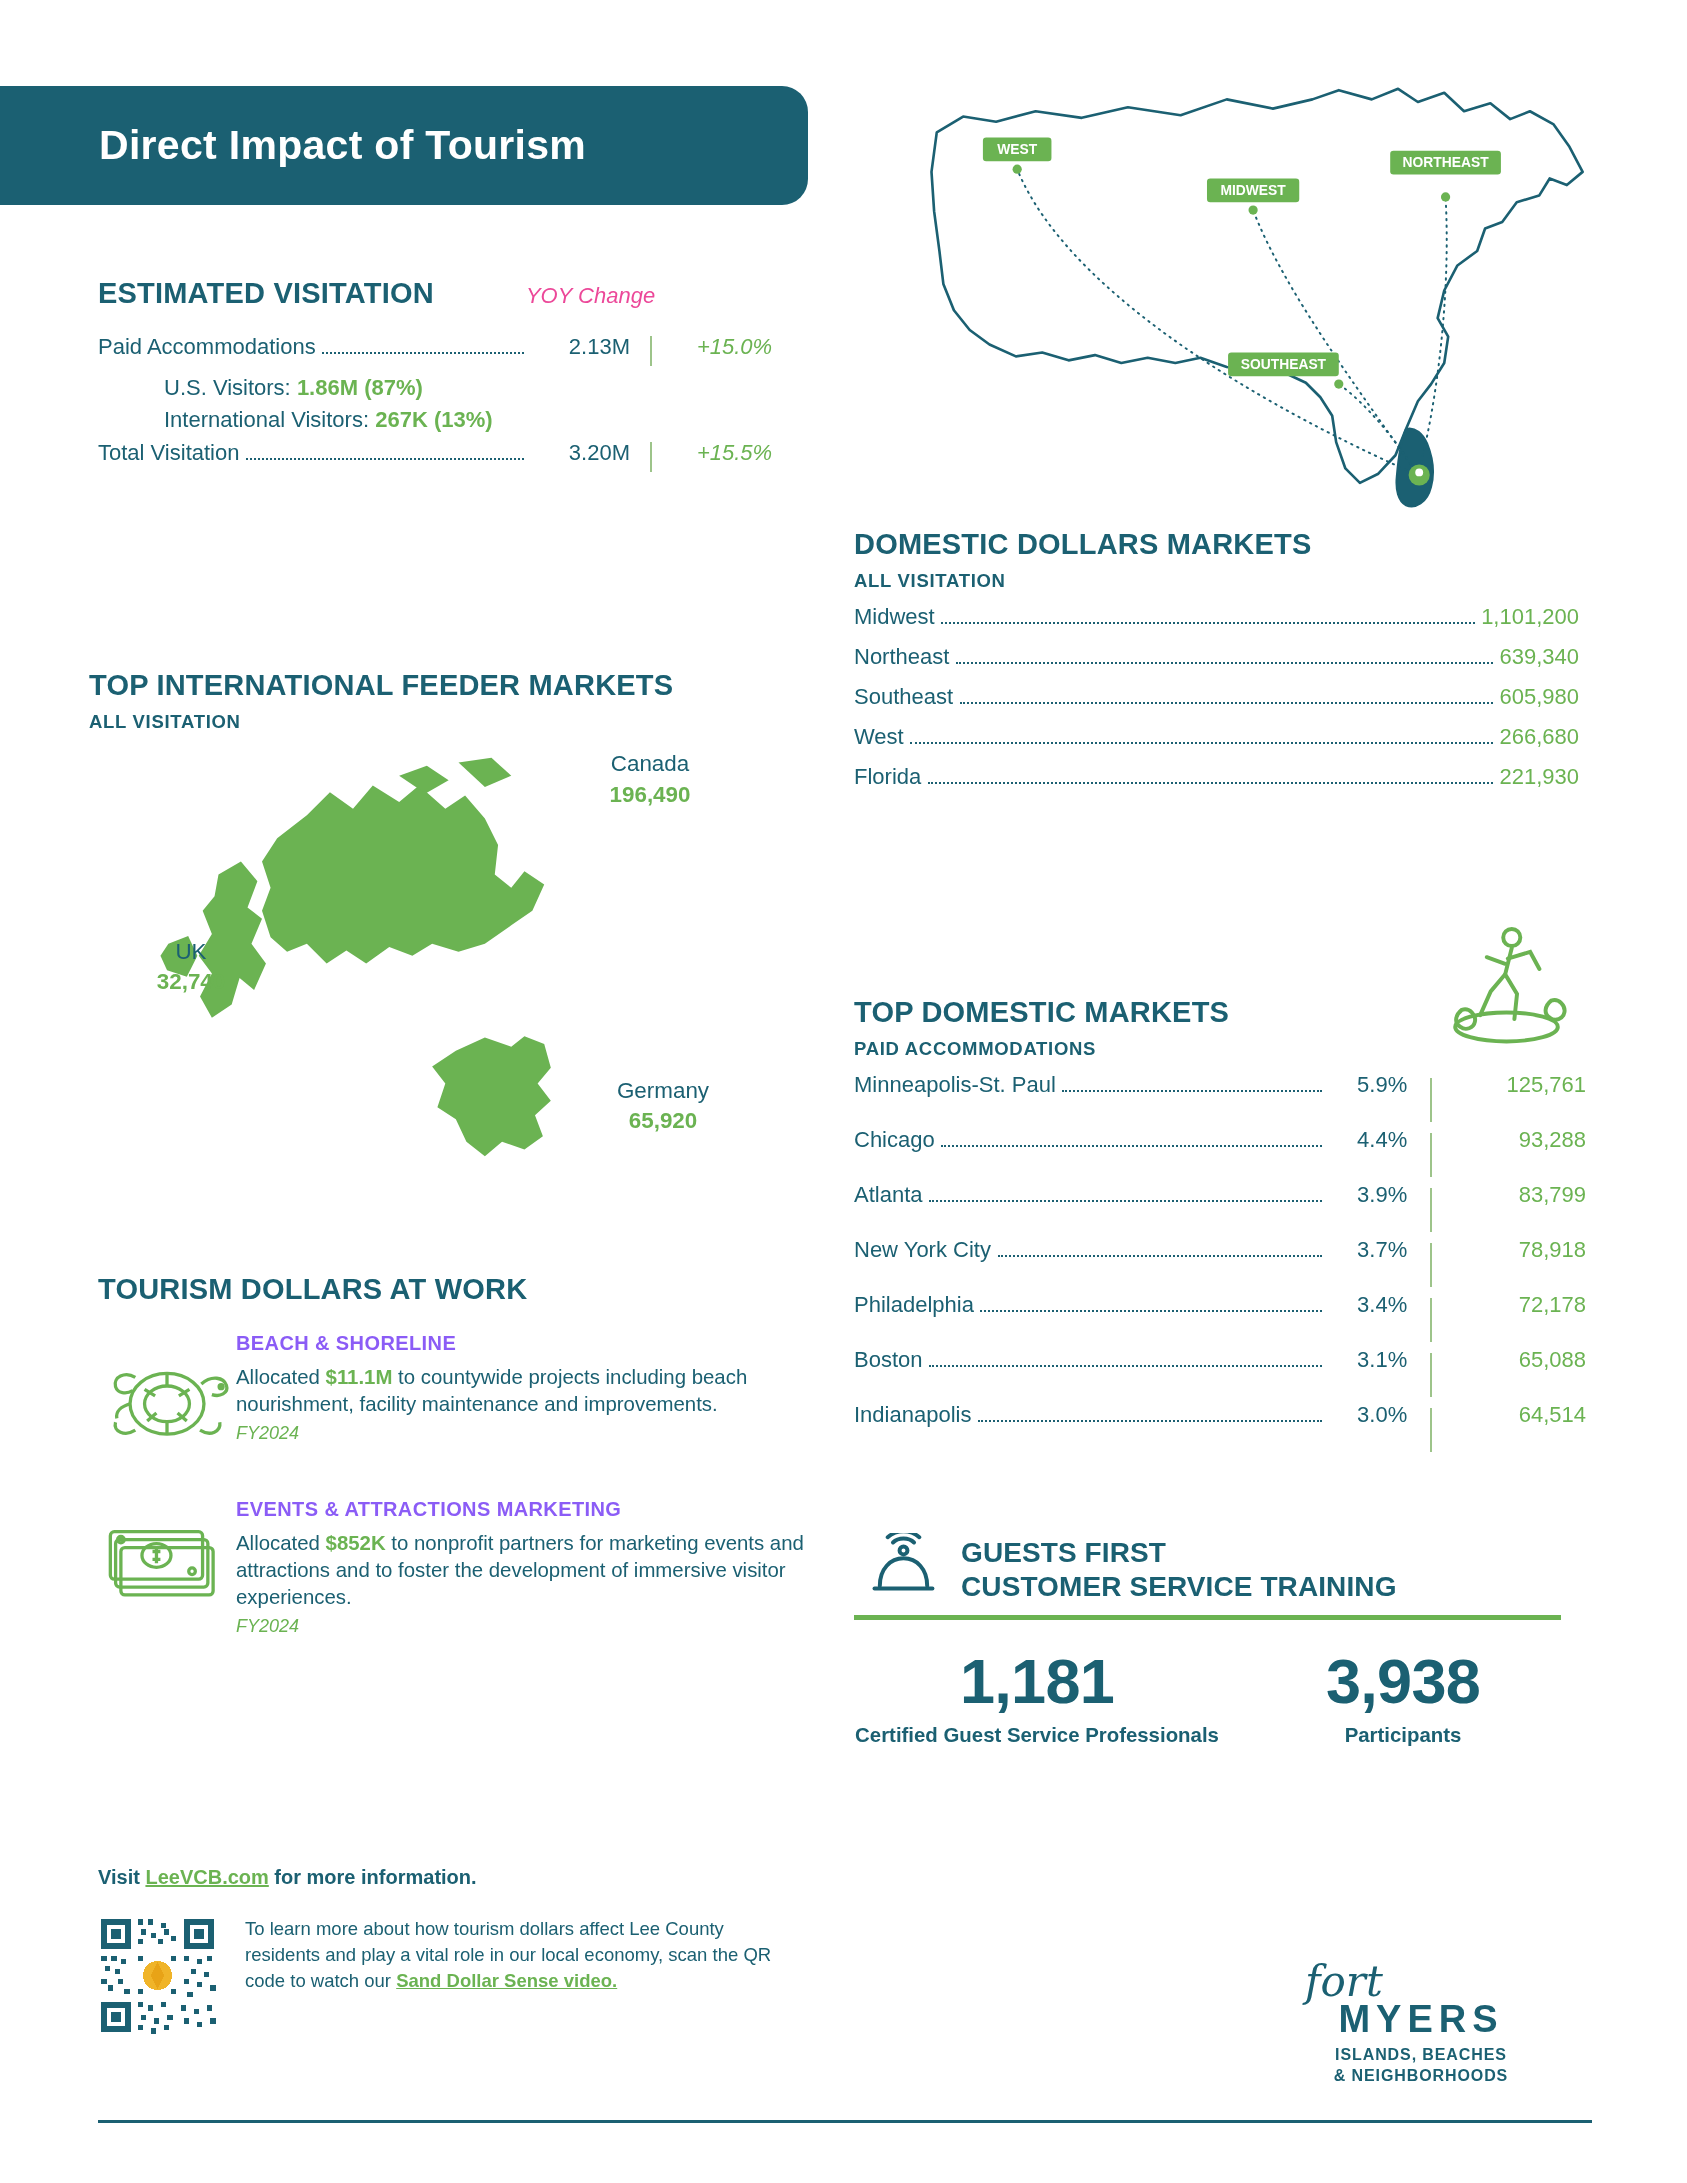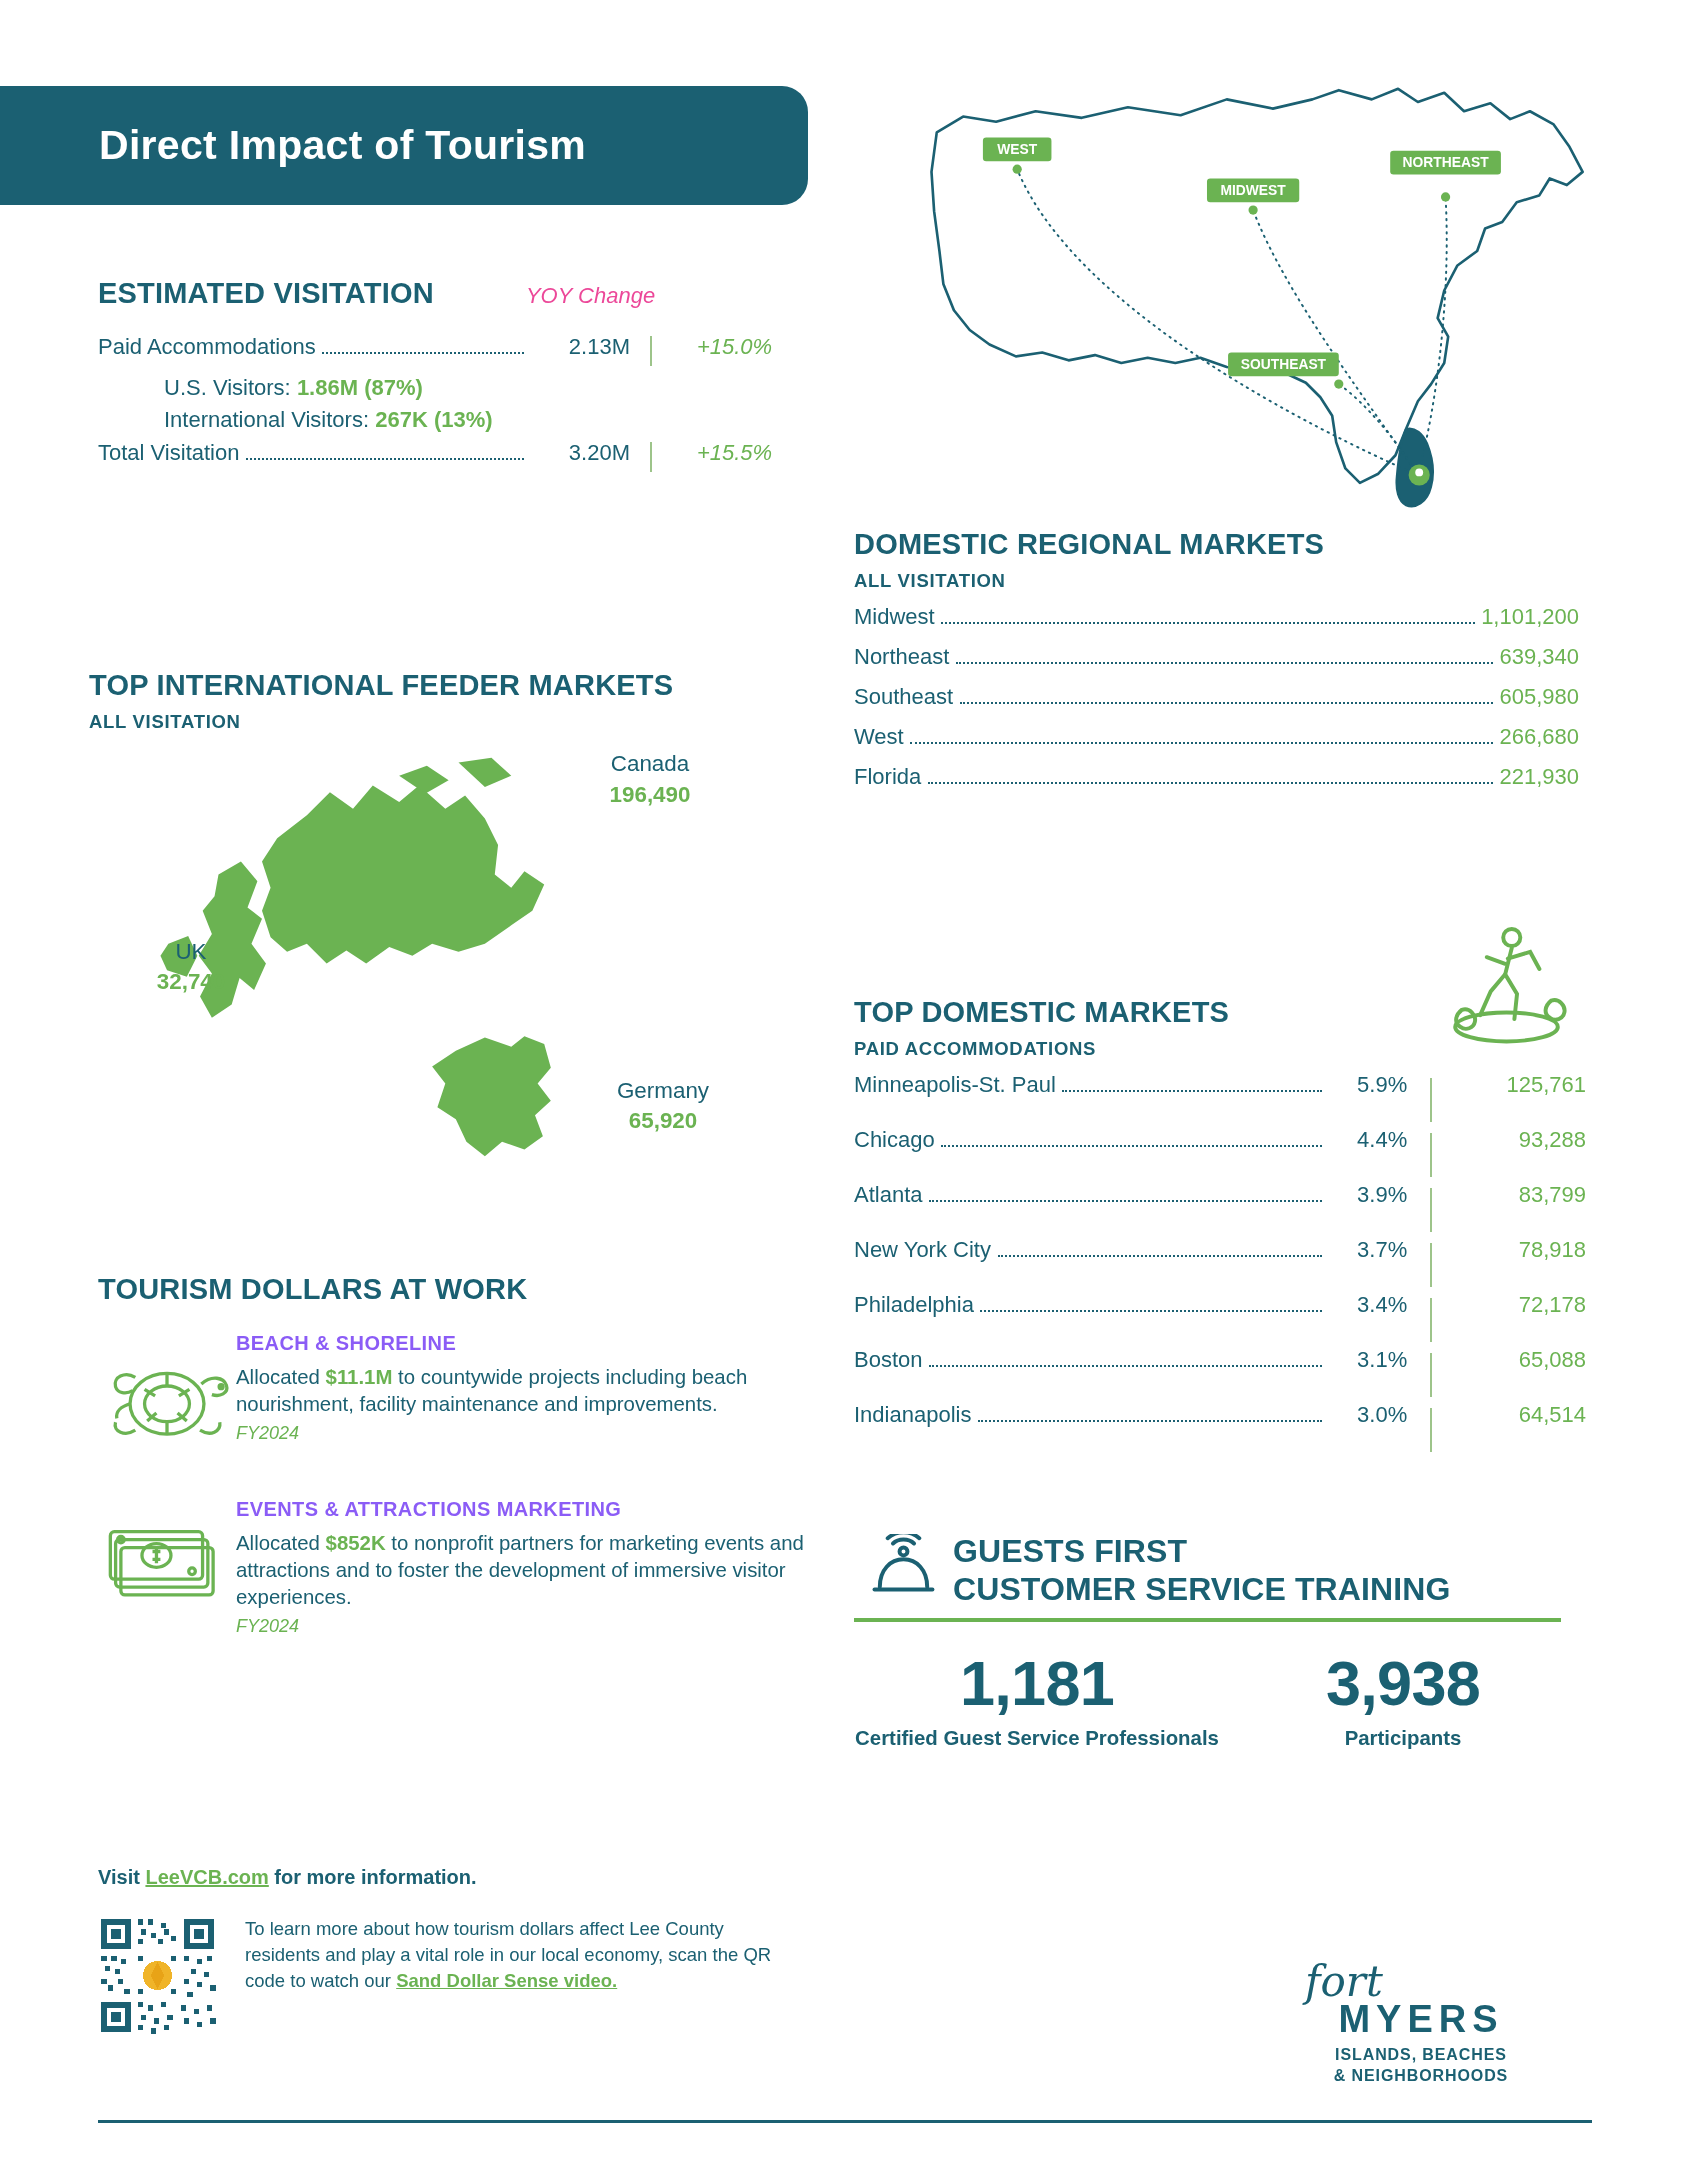--- a/index.html
+++ b/index.html
@@ -315,25 +315,26 @@
     display: flex;
     align-items: center;
   }
   .gf-bell {
     width: 99px;
     flex: 0 0 99px;
     display: flex;
     justify-content: center;
   }
   .gf-title {
-    font-size: 32px;
+    font-size: 28px;
     font-weight: bold;
     color: #1b6072;
     line-height: 1.18;
     letter-spacing: 0.1px;
+    margin-left: 8px;
   }
   .gf-rule {
     height: 4.6px;
     background: #6bb352;
     margin-top: 9.2px;
     width: 707px;
   }
   .gf-stats {
     display: flex;
     margin-top: 30px;
@@ -631,21 +632,21 @@
         <text x="510" y="185" font-family="Liberation Sans, sans-serif" font-size="21" font-weight="bold" fill="#ffffff" text-anchor="middle">MIDWEST</text>
         <rect x="718" y="118" width="168" height="36" rx="5" fill="#6bb352"></rect>
         <text x="802" y="143" font-family="Liberation Sans, sans-serif" font-size="21" font-weight="bold" fill="#ffffff" text-anchor="middle">NORTHEAST</text>
         <rect x="472" y="424" width="168" height="36" rx="5" fill="#6bb352"></rect>
         <text x="556" y="449" font-family="Liberation Sans, sans-serif" font-size="21" font-weight="bold" fill="#ffffff" text-anchor="middle">SOUTHEAST</text>
       </g>
     </svg>
   </div>
 
   <div class="drm">
-    <div class="sec-h1">DOMESTIC REGIONAL MARKETS</div>
+    <div class="sec-h1">DOMESTIC DOLLARS MARKETS</div>
     <div class="sec-h2 all-vis">ALL VISITATION</div>
     <div class="list-rows">
       <div class="list-row">
         <span>Midwest</span>
         <span class="dots"></span>
         <span class="list-val">1,101,200</span>
       </div>
       <div class="list-row">
         <span>Northeast</span>
         <span class="dots"></span>

